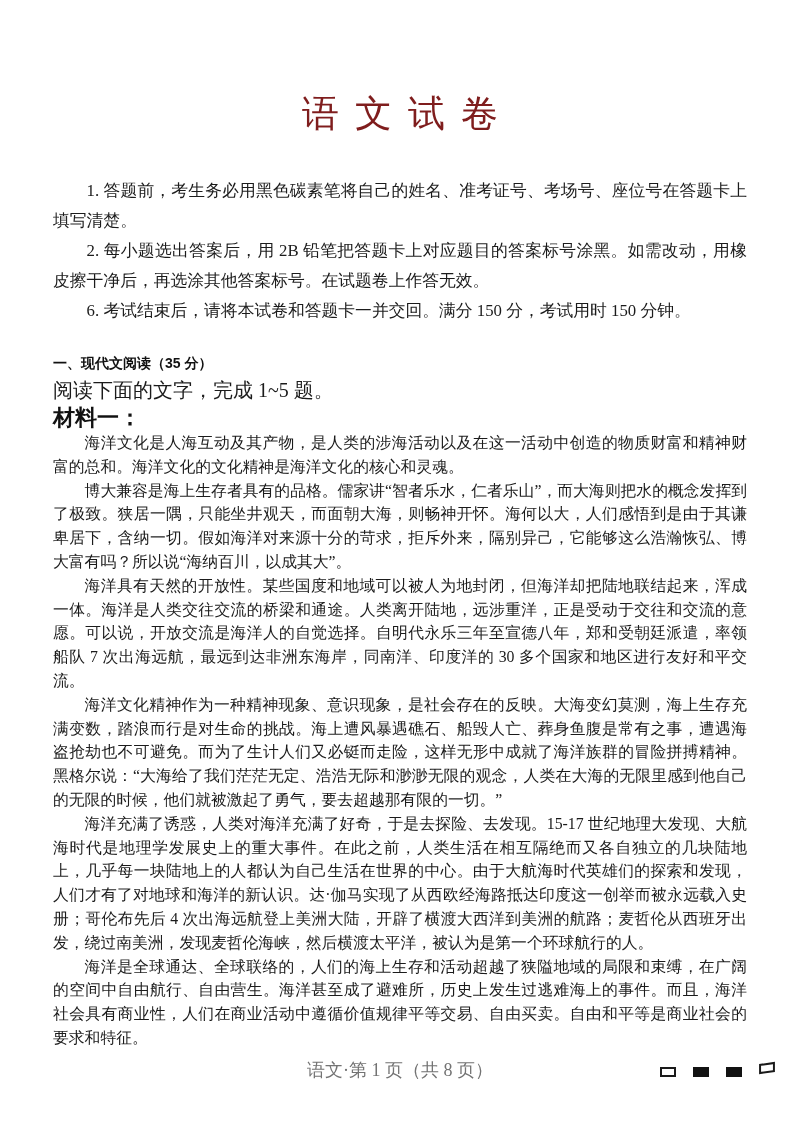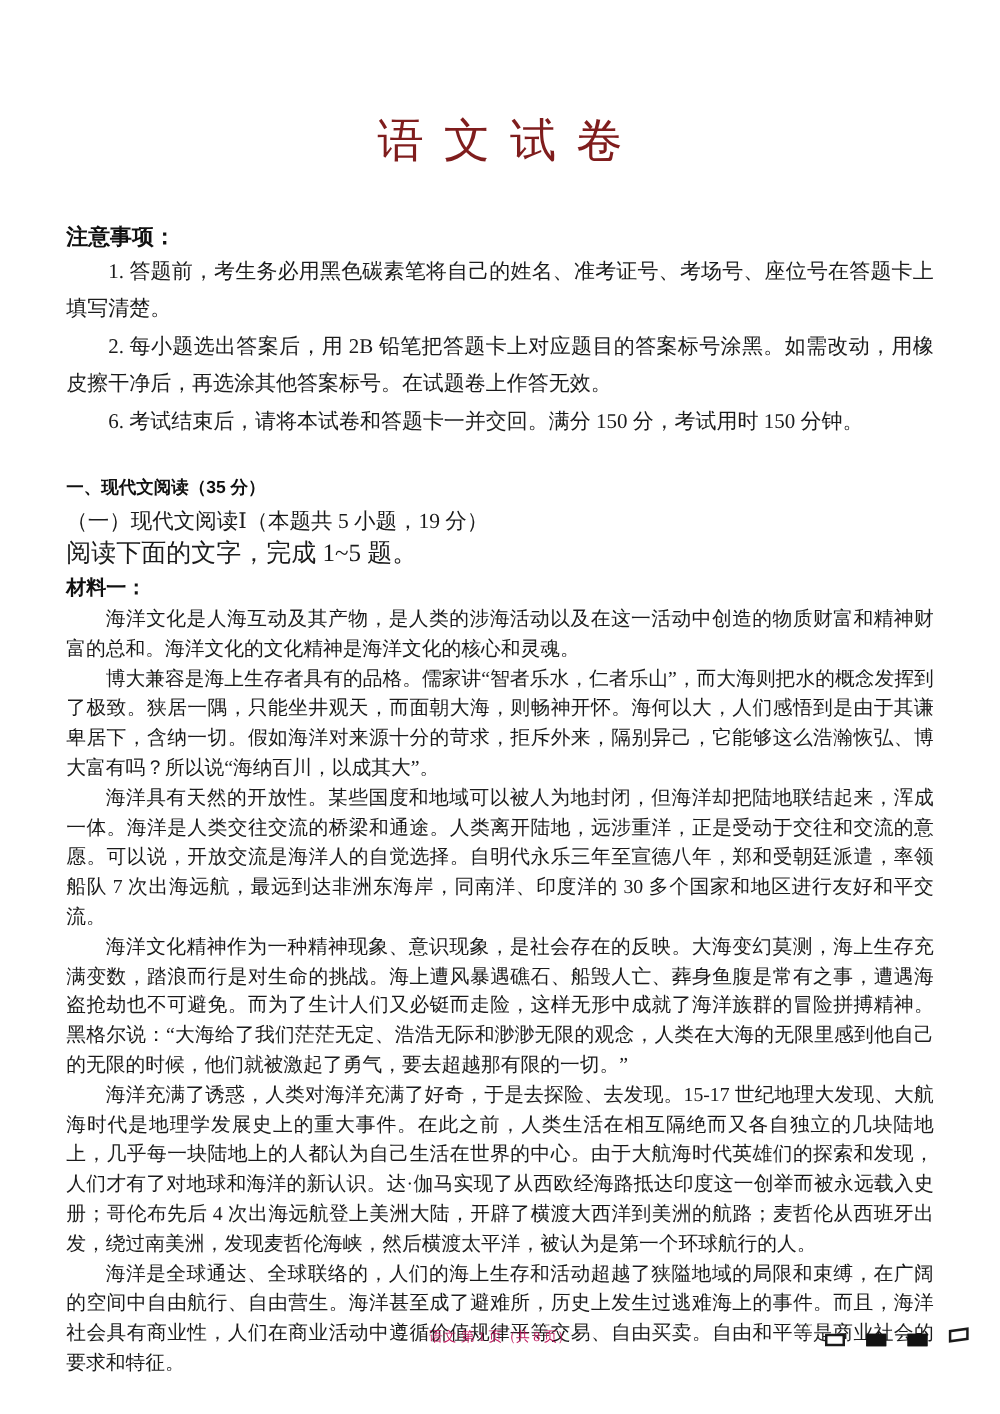--- a/index.html
+++ b/index.html
@@ -45,42 +45,42 @@
     font-family: "Liberation Sans", "DejaVu Sans", sans-serif;
     font-size: 14px; font-weight: 700; line-height: 27px; color: #111;
   }
   .subsection-heading {
     margin: 0; font-size: 17.2px; line-height: 27px; font-weight: 400;
   }
   .instruction { margin: 0; font-size: 20px; line-height: 27px; }
   .material-label {
     margin: 0;
     font-family: "Liberation Sans", "DejaVu Sans", sans-serif;
-    font-size: 16px; font-weight: 700; line-height: 27px; color: #111;
+    font-size: 22px; font-weight: 700; line-height: 27px; color: #111;
   }
   .material-body p {
     margin: 0;
     font-size: 15.8px;
     line-height: 23.8px;
     text-indent: 2em;
     text-align: justify;
   }
 
   .page-footer {
     position: absolute;
     left: 0; right: 0;
     top: 1058px;
     height: 40px;
   }
   .page-label {
     display: block;
     text-align: center;
-    font-size: 11px;
+    font-size: 18px;
     line-height: 24px;
-    color: #be185d;
+    color: #737373;
   }
   .reg-marks {
     position: absolute;
     right: 25px; top: 9px;
     display: flex;
     align-items: flex-start;
     gap: 17px;
   }
   .reg-mark {
     width: 16px; height: 10px;
@@ -92,29 +92,27 @@
   .reg-mark.tilted  { transform: translateY(-4px) rotate(-8deg) skewX(-8deg); }
 </style>
 </head>
 <body>
 
 <div class="page">
 
   <h1 class="doc-title">语文试卷</h1>
 
   <section class="notice">
-    <p class="notice-heading">注意事项：</p>
     <p class="notice-item">1. 答题前，考生务必用黑色碳素笔将自己的姓名、准考证号、考场号、座位号在答题卡上填写清楚。</p>
     <p class="notice-item">2. 每小题选出答案后，用 2B 铅笔把答题卡上对应题目的答案标号涂黑。如需改动，用橡皮擦干净后，再选涂其他答案标号。在试题卷上作答无效。</p>
     <p class="notice-item">6. 考试结束后，请将本试卷和答题卡一并交回。满分 150 分，考试用时 150 分钟。</p>
   </section>
 
   <section class="reading">
     <p class="section-heading">一、现代文阅读（35 分）</p>
-    <p class="subsection-heading">（一）现代文阅读Ⅰ（本题共 5 小题，19 分）</p>
     <p class="instruction">阅读下面的文字，完成 1~5 题。</p>
     <p class="material-label">材料一：</p>
 
     <div class="material-body">
       <p>海洋文化是人海互动及其产物，是人类的涉海活动以及在这一活动中创造的物质财富和精神财富的总和。海洋文化的文化精神是海洋文化的核心和灵魂。</p>
       <p>博大兼容是海上生存者具有的品格。儒家讲“智者乐水，仁者乐山”，而大海则把水的概念发挥到了极致。狭居一隅，只能坐井观天，而面朝大海，则畅神开怀。海何以大，人们感悟到是由于其谦卑居下，含纳一切。假如海洋对来源十分的苛求，拒斥外来，隔别异己，它能够这么浩瀚恢弘、博大富有吗？所以说“海纳百川，以成其大”。</p>
       <p>海洋具有天然的开放性。某些国度和地域可以被人为地封闭，但海洋却把陆地联结起来，浑成一体。海洋是人类交往交流的桥梁和通途。人类离开陆地，远涉重洋，正是受动于交往和交流的意愿。可以说，开放交流是海洋人的自觉选择。自明代永乐三年至宣德八年，郑和受朝廷派遣，率领船队 7 次出海远航，最远到达非洲东海岸，同南洋、印度洋的 30 多个国家和地区进行友好和平交流。</p>
       <p>海洋文化精神作为一种精神现象、意识现象，是社会存在的反映。大海变幻莫测，海上生存充满变数，踏浪而行是对生命的挑战。海上遭风暴遇礁石、船毁人亡、葬身鱼腹是常有之事，遭遇海盗抢劫也不可避免。而为了生计人们又必铤而走险，这样无形中成就了海洋族群的冒险拼搏精神。黑格尔说：“大海给了我们茫茫无定、浩浩无际和渺渺无限的观念，人类在大海的无限里感到他自己的无限的时候，他们就被激起了勇气，要去超越那有限的一切。”</p>
       <p>海洋充满了诱惑，人类对海洋充满了好奇，于是去探险、去发现。15-17 世纪地理大发现、大航海时代是地理学发展史上的重大事件。在此之前，人类生活在相互隔绝而又各自独立的几块陆地上，几乎每一块陆地上的人都认为自己生活在世界的中心。由于大航海时代英雄们的探索和发现，人们才有了对地球和海洋的新认识。达·伽马实现了从西欧经海路抵达印度这一创举而被永远载入史册；哥伦布先后 4 次出海远航登上美洲大陆，开辟了横渡大西洋到美洲的航路；麦哲伦从西班牙出发，绕过南美洲，发现麦哲伦海峡，然后横渡太平洋，被认为是第一个环球航行的人。</p>
       <p>海洋是全球通达、全球联络的，人们的海上生存和活动超越了狭隘地域的局限和束缚，在广阔的空间中自由航行、自由营生。海洋甚至成了避难所，历史上发生过逃难海上的事件。而且，海洋社会具有商业性，人们在商业活动中遵循价值规律平等交易、自由买卖。自由和平等是商业社会的要求和特征。</p>

